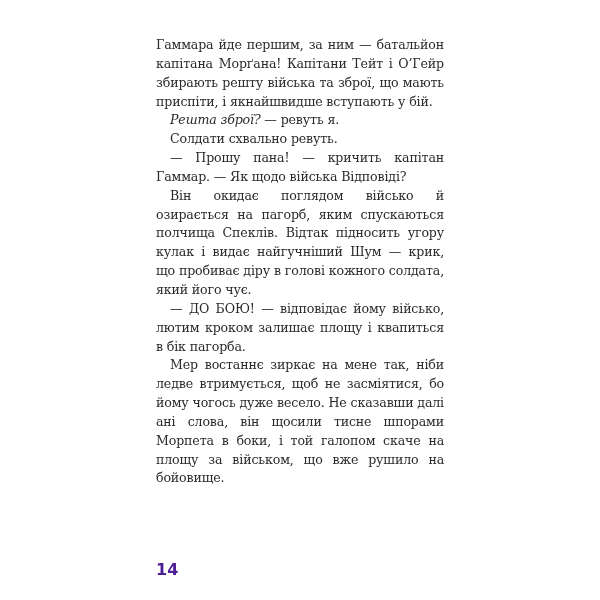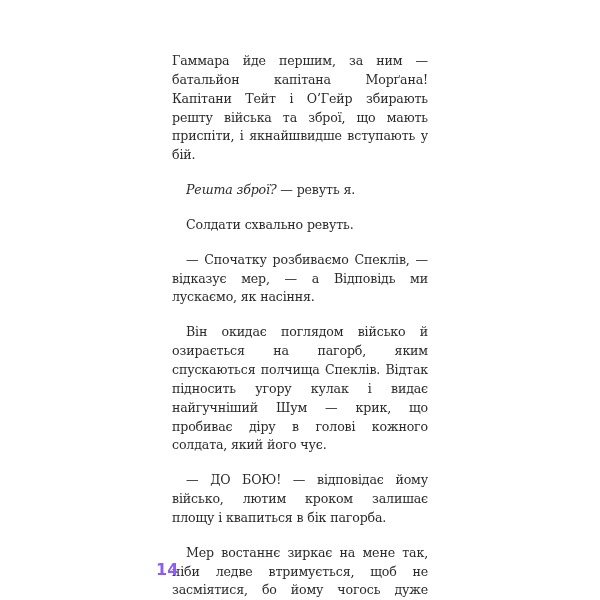--- a/index.html
+++ b/index.html
@@ -9,40 +9,40 @@
       left: 156px;
       top: 36px;
       width: 288px;
       font-family: "DejaVu Serif", "Liberation Serif", serif;
       font-size: 12.6px;
       line-height: 18.85px;
       color: #2a2a2a;
       text-align: justify;
       letter-spacing: -0.15px;
     }
-    .p { margin: 16px; text-indent: 14px; }
+    .p { margin: 0; text-indent: 14px; }
     .p.noindent { text-indent: 0; }
     .italic { font-style: italic; }
     .page-number {
       position: absolute;
       left: 156px;
       top: 560px;
       font-family: "DejaVu Sans", "Liberation Sans", sans-serif;
       font-size: 16px;
-      color: #8b5cf6;
+      color: #4c1d95;
       font-weight: bold;
     }
   </style>
 </head>
 <body>
 
 <div class="page">
   <p class="p noindent">Гаммара йде першим, за ним — батальйон капітана Морґана! Капітани Тейт і О’Гейр збирають решту війська та зброї, що мають приспіти, і якнайшвидше вступають у бій.</p>
   <p class="p"><span class="italic">Решта зброї?</span><span> — ревуть я.</span></p>
   <p class="p">Солдати схвально ревуть.</p>
-  <p class="p">— Спочатку розбиваємо Спеклів, — відказує мер, — а Відповідь ми лускаємо, як насіння.</p>
+  <p class="p">— Прошу пана! — кричить капітан Гаммар. — Як щодо війська Відповіді?</p>
   <p class="p">Він окидає поглядом військо й озирається на пагорб, яким спускаються полчища Спеклів. Відтак підносить угору кулак і видає найгучніший Шум — крик, що пробиває діру в голові кожного солдата, який його чує.</p>
   <p class="p">— ДО БОЮ! — відповідає йому військо, лютим кроком залишає площу і квапиться в бік пагорба.</p>
   <p class="p">Мер востаннє зиркає на мене так, ніби ледве втримується, щоб не засміятися, бо йому чогось дуже весело. Не сказавши далі ані слова, він щосили тисне шпорами Морпета в боки, і той галопом скаче на площу за військом, що вже рушило на бойовище.</p>
 
 </div>
 
 <div class="page-number">14</div>
 
 </body></html>

